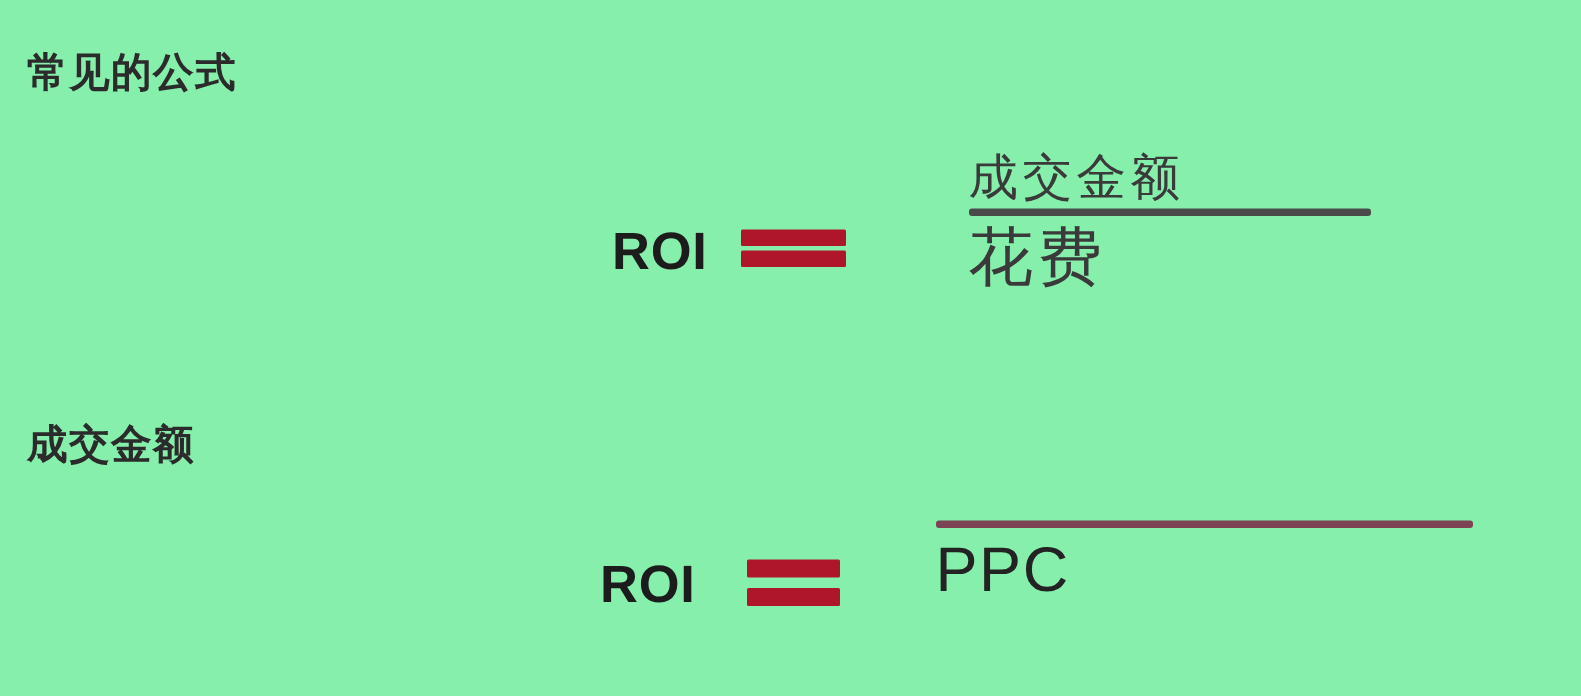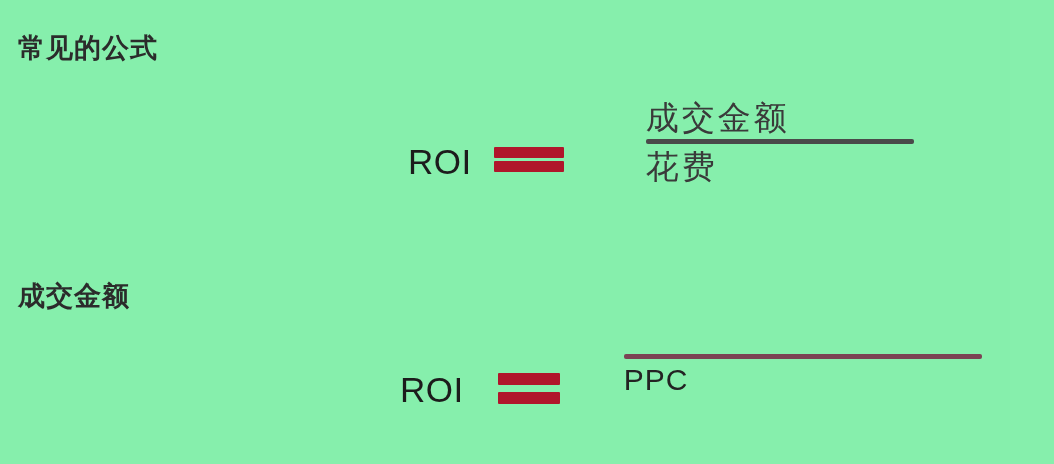--- a/index.html
+++ b/index.html
@@ -41,21 +41,21 @@
     position: absolute;
     display: flex;
     align-items: center;
   }
   .formula.formula-1 { left: 408px; top: 100px; }
   .formula.formula-2 { left: 400px; top: 340px; }
 
   .roi-label {
     font-family: "Liberation Sans", "DejaVu Sans", sans-serif;
     font-size: 35px;
-    font-weight: 400;
+    font-weight: 700;
     color: #1c1c1c;
     letter-spacing: 0.5px;
     line-height: 1;
   }
   .formula-1 .roi-label { margin-top: 36px; }
   .formula-2 .roi-label { margin-top: 32px; }
 
   
   .equals-sign {
     display: flex;
@@ -107,21 +107,21 @@
     font-family: "DejaVu Serif", "Liberation Serif", serif;
     color: #3a3a3a;
   }
 
   .formula-1 .numerator .cjk-term {
     font-size: 33px;
     letter-spacing: 3px;
     line-height: 1.12;
   }
   .formula-1 .denominator .cjk-term {
-    font-size: 33px;
+    font-size: 43px;
     letter-spacing: 3px;
     line-height: 1.25;
   }
 
   .formula-2 .numerator .cjk-term {
     font-size: 28px;
     letter-spacing: 2px;
     line-height: 1.1;
   }
 
@@ -147,21 +147,21 @@
   .times-icon {
     display: inline-flex;
     margin: 0 14px;
     position: relative;
     top: -2px;
   }
   .times-icon svg { display: block; }
 
   .ppc-label {
     font-family: "Liberation Sans", "DejaVu Sans", sans-serif;
-    font-size: 30px;
+    font-size: 42px;
     font-weight: 400;
     color: #232323;
     letter-spacing: 1px;
     line-height: 1.15;
   }
 </style>
 </head>
 <body>
 
 <div class="slide">

